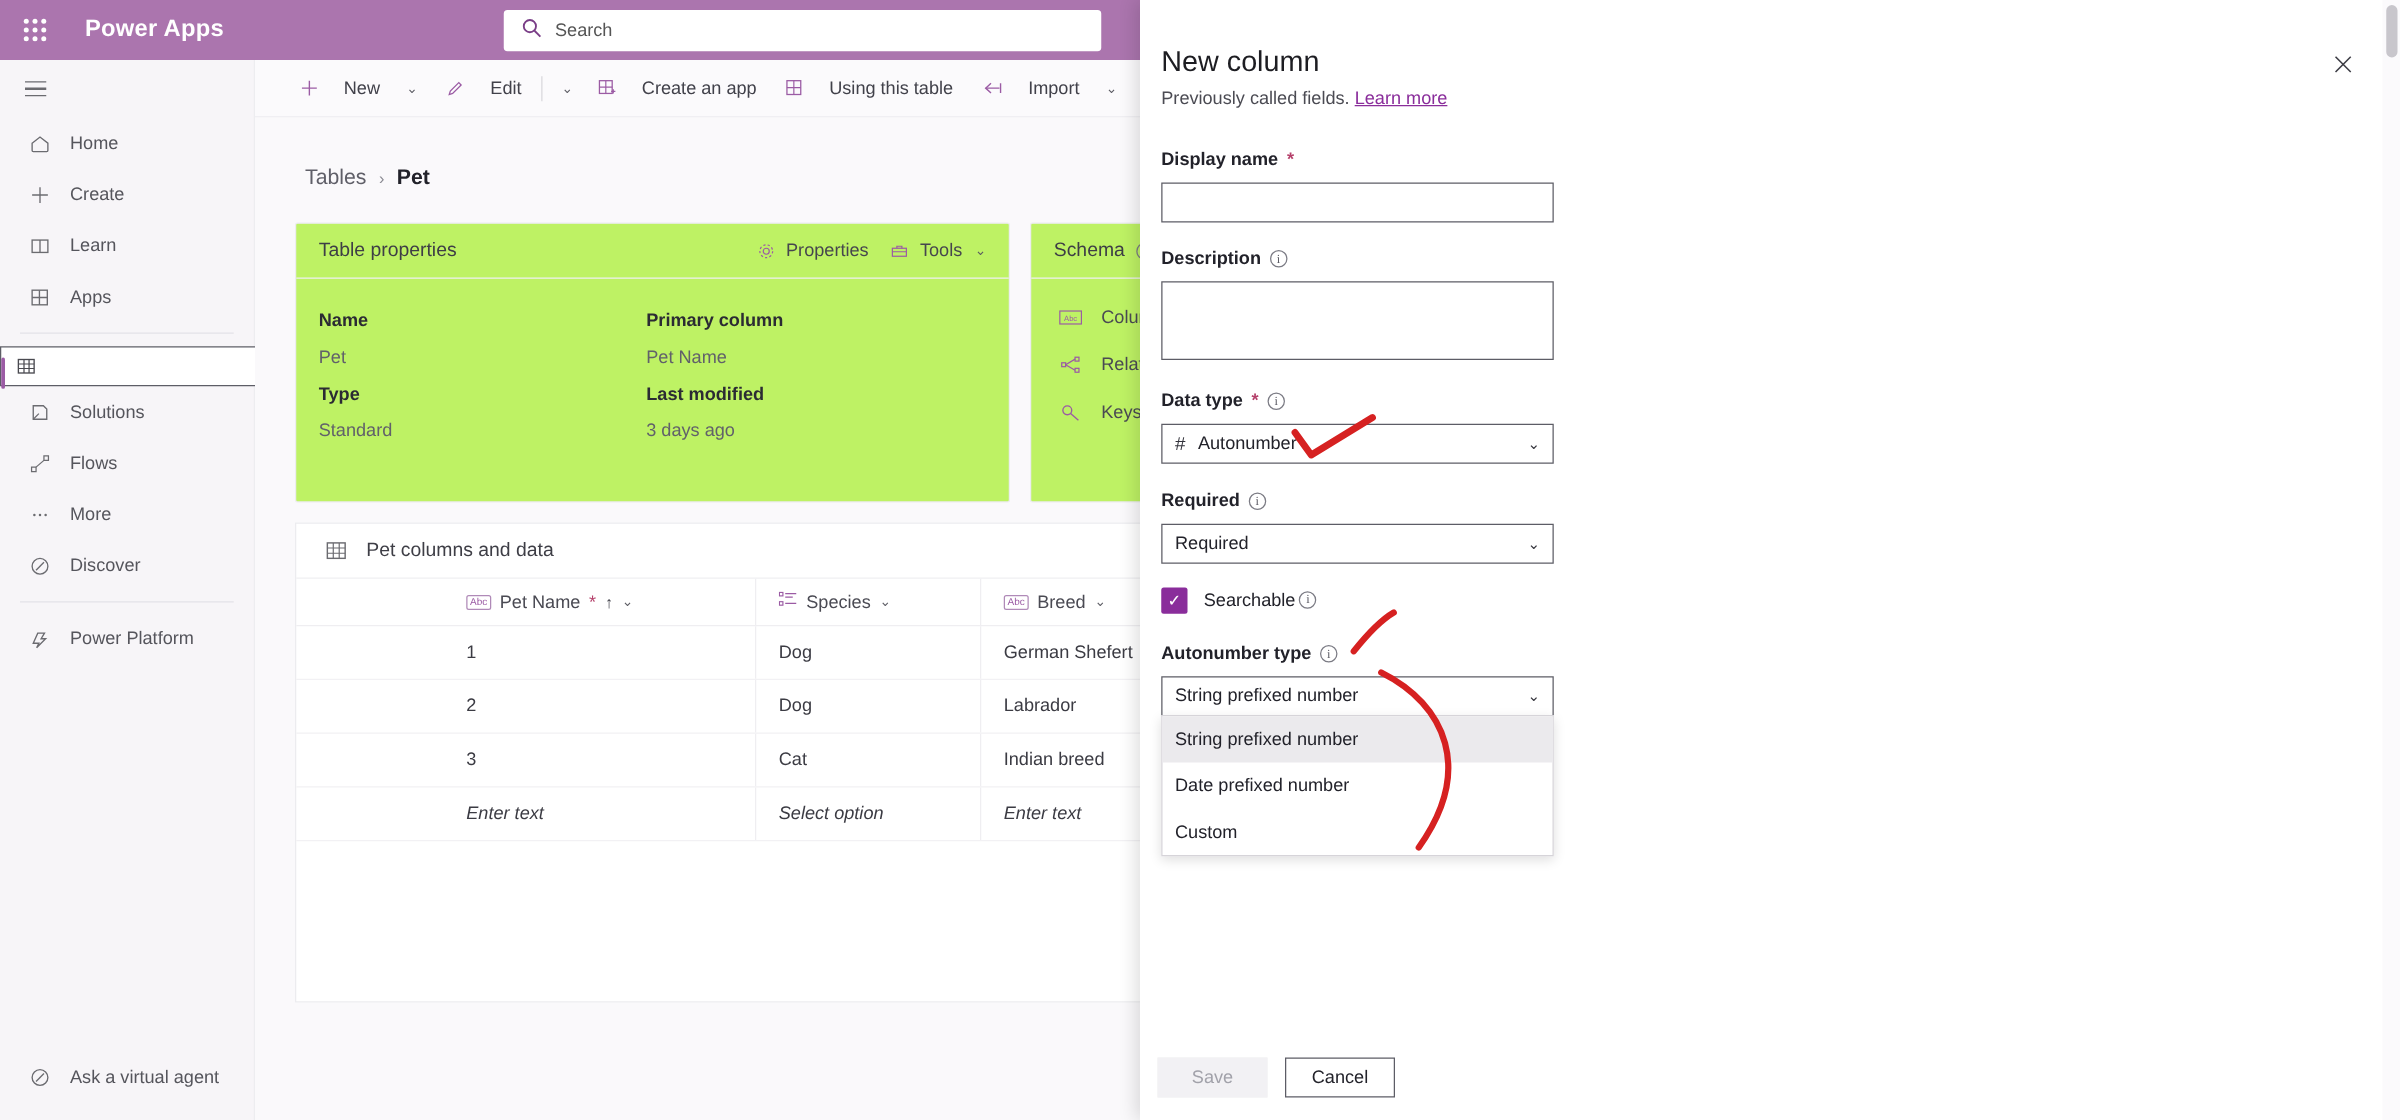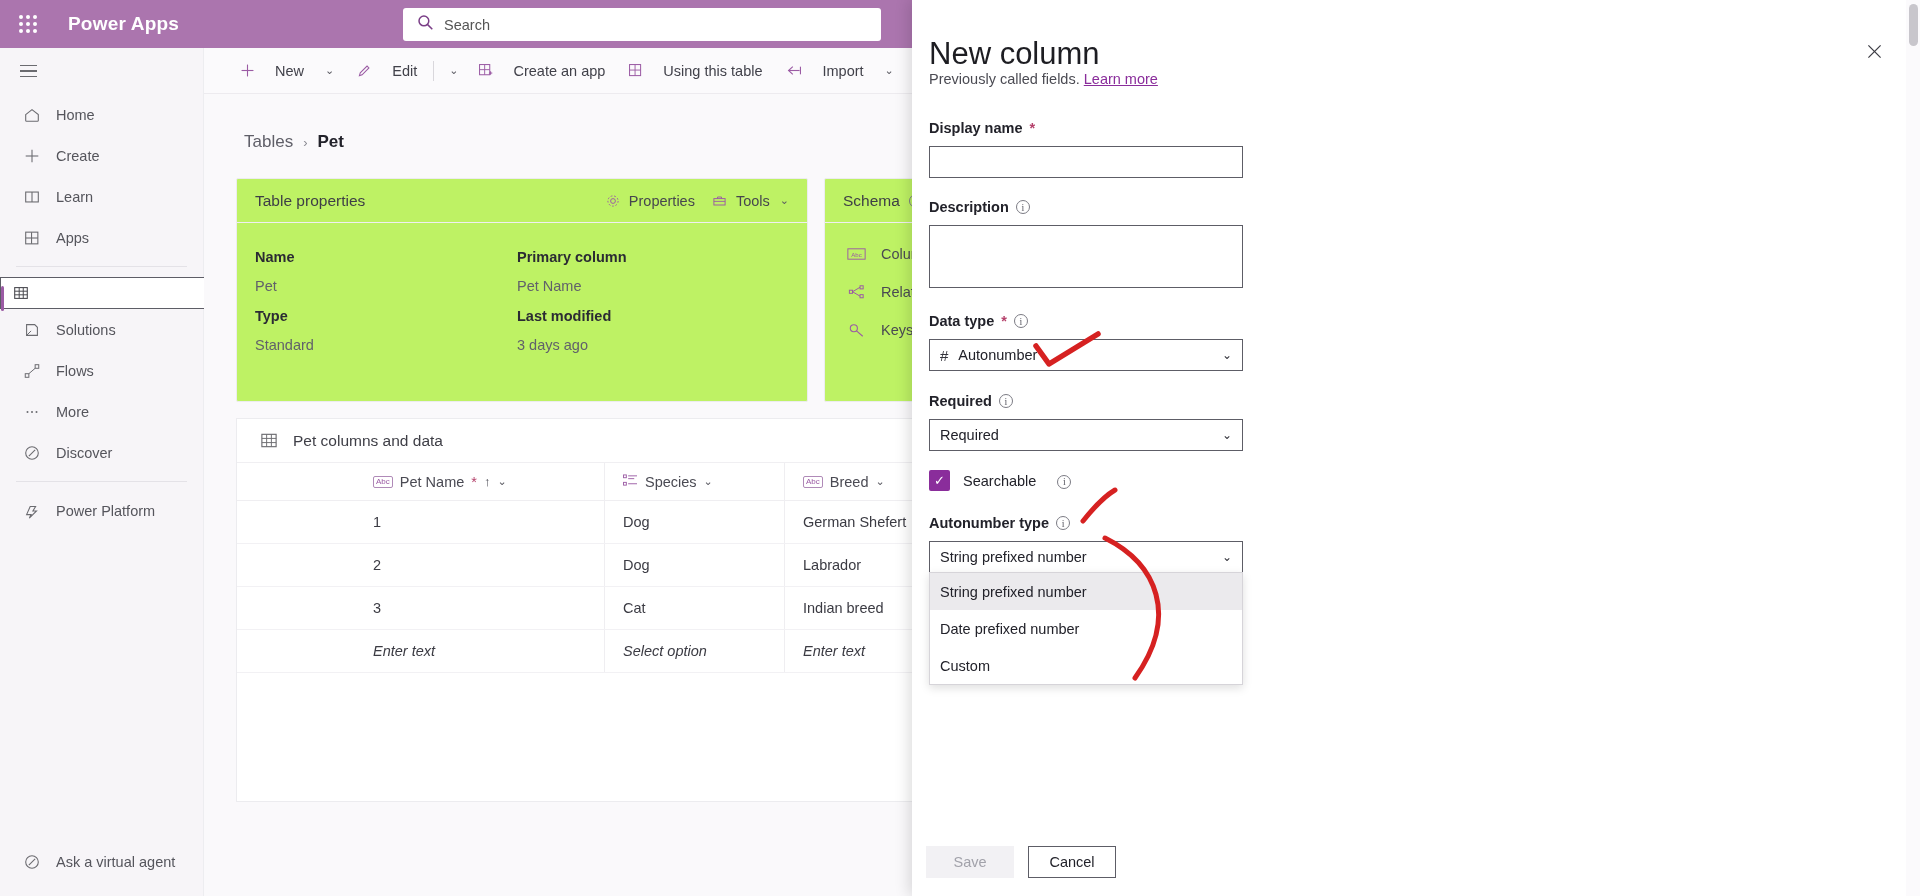--- a/index.html
+++ b/index.html
@@ -104,21 +104,21 @@
   .grow { display:flex; height:43px; align-items:center; border-bottom:1px solid #f2f1f4; }
   .grow .cell { color:#3b3b43; }
   .ghost { color:#8e8e97; font-style:italic; }
 
   
   .panel {
     position:absolute; right:0; top:0; width:1008px; height:896px; background:#fff;
     box-shadow:-3px 0 14px rgba(0,0,0,.14); z-index:20;
   }
   .panel-inner { position:relative; width:1008px; height:896px; }
-  .panel-title { position:absolute; left:17px; top:36px; font-size:31px; color:#1d1d22; }
+  .panel-title { position:absolute; left:17px; top:36px; font-size:23px; color:#1d1d22; }
   .panel-sub { position:absolute; left:17px; top:71px; font-size:14.5px; color:#4b4b53; }
   .panel-sub a { color:#8a2d9b; text-decoration:underline; cursor:pointer; }
   .closebtn { position:absolute; right:33px; top:38px; width:26px; height:26px; cursor:pointer;
               display:flex; align-items:center; justify-content:center; color:#3b3b43; font-size:19px;}
   .fld { position:absolute; left:17px; }
   .flabel { font-size:14.5px; font-weight:bold; color:#22222a; display:flex; align-items:center; gap:7px;}
   .info { width:14px; height:14px; border:1px solid #7b7b84; border-radius:50%; color:#5c5c65;
           font-size:10px; display:inline-flex; align-items:center; justify-content:center;
           font-weight:normal; font-family:"Liberation Serif", serif;}
   .tinput { margin-top:10px; height:32px; width:314px; border:1px solid #5d5d66; background:#fff;
@@ -129,21 +129,21 @@
            font-family:"Liberation Sans", sans-serif;}
   .sel { margin-top:10px; height:32px; width:314px; border:1px solid #5d5d66; background:#fff;
          display:flex; align-items:center; padding:0 10px; font-size:14.5px; color:#22222a;
          justify-content:space-between; cursor:pointer;}
   .sel .left { display:flex; align-items:center; gap:10px; }
   .sel .hash { color:#33333b; font-size:15px; }
   .sel .dchev { color:#33333b; font-size:12px; }
   .cbrow { position:absolute; left:17px; display:flex; align-items:center; gap:13px; }
   .cbox { width:21px; height:21px; background:#8a2d9b; border-radius:2px; display:flex;
           align-items:center; justify-content:center; color:#fff; font-size:13px; cursor:pointer;}
-  .cblabel { font-size:14.5px; color:#22222a; display:flex; align-items:flex-end; gap:21px;}
+  .cblabel { font-size:14.5px; color:#22222a; display:flex; align-items:flex-start; gap:3px;}
   .listbox { position:absolute; left:17px; width:314px; background:#fff;
              border:1px solid #d6d4d9; box-shadow:0 3px 9px rgba(0,0,0,.13); }
   .opt { height:37px; display:flex; align-items:center; padding-left:10px; font-size:14.5px;
          color:#22222a; cursor:pointer; }
   .opt.hl { background:#ebeaed; }
   .btnrow { position:absolute; left:14px; bottom:18px; display:flex; gap:14px; align-items:center;justify-content:center;}
   .btn { height:32px; min-width:88px; font-size:14.5px; display:flex; align-items:center;
          justify-content:center; cursor:pointer; font-family:"Liberation Sans", sans-serif;}
   .btn-save { background:#f2f1f4; color:#a2a2aa; border:1px solid #f2f1f4; }
   .btn-cancel { background:#fff; color:#22222a; border:1px solid #5d5d66; }

